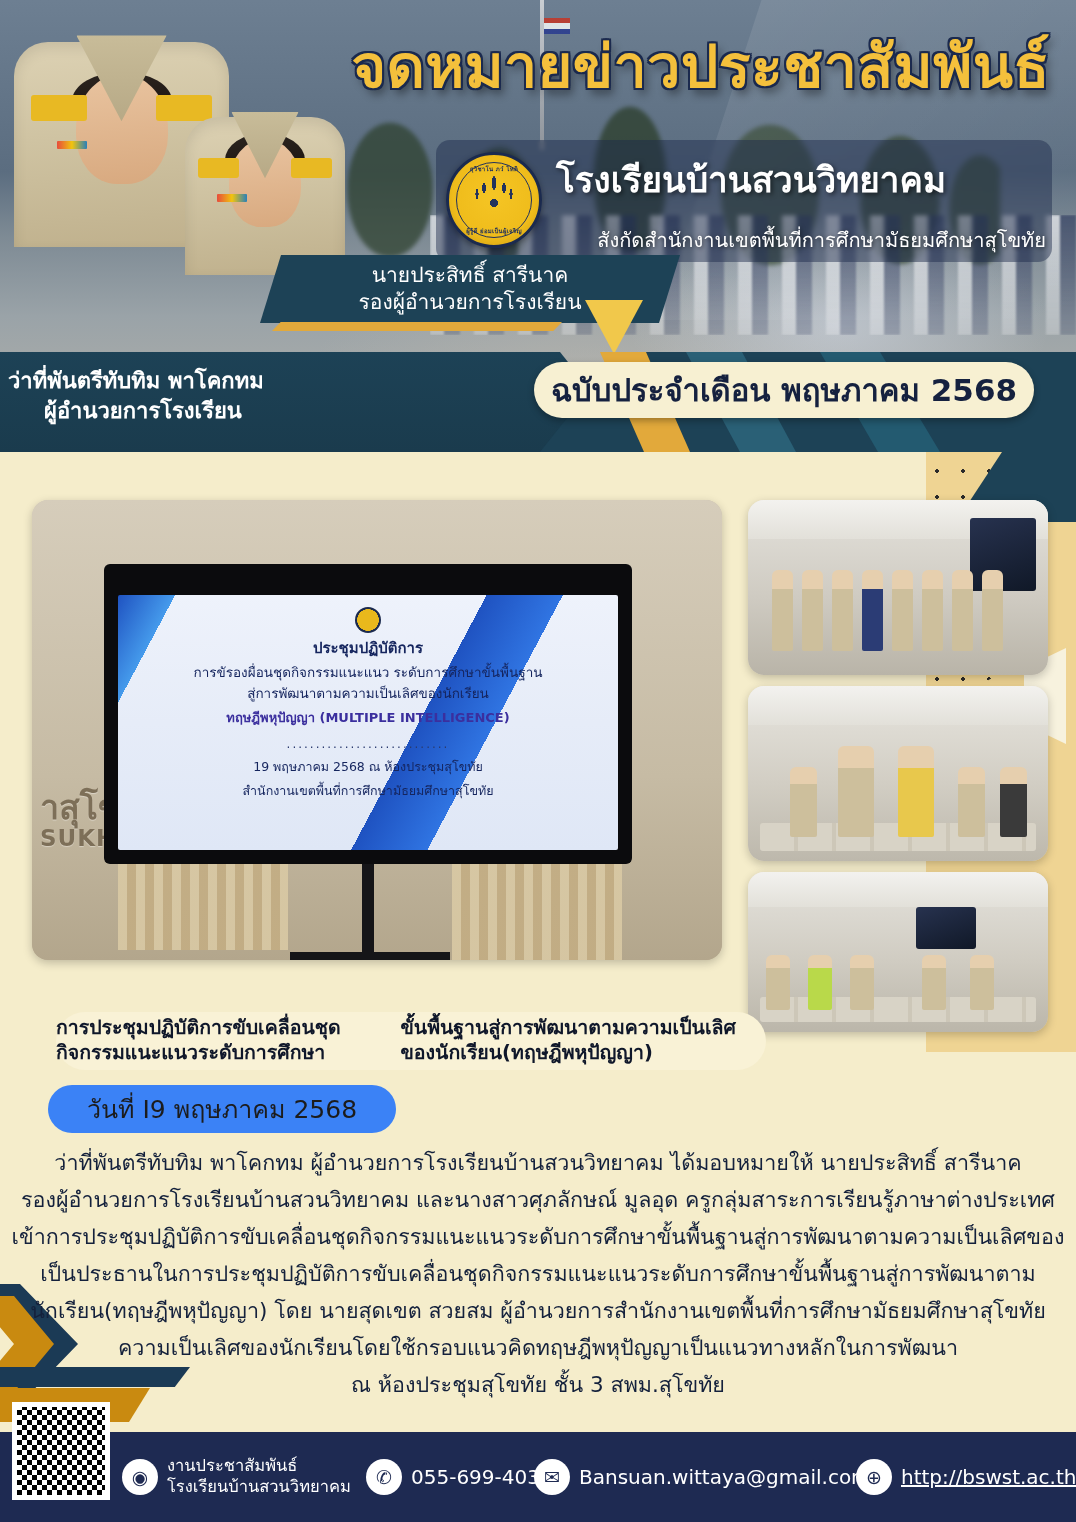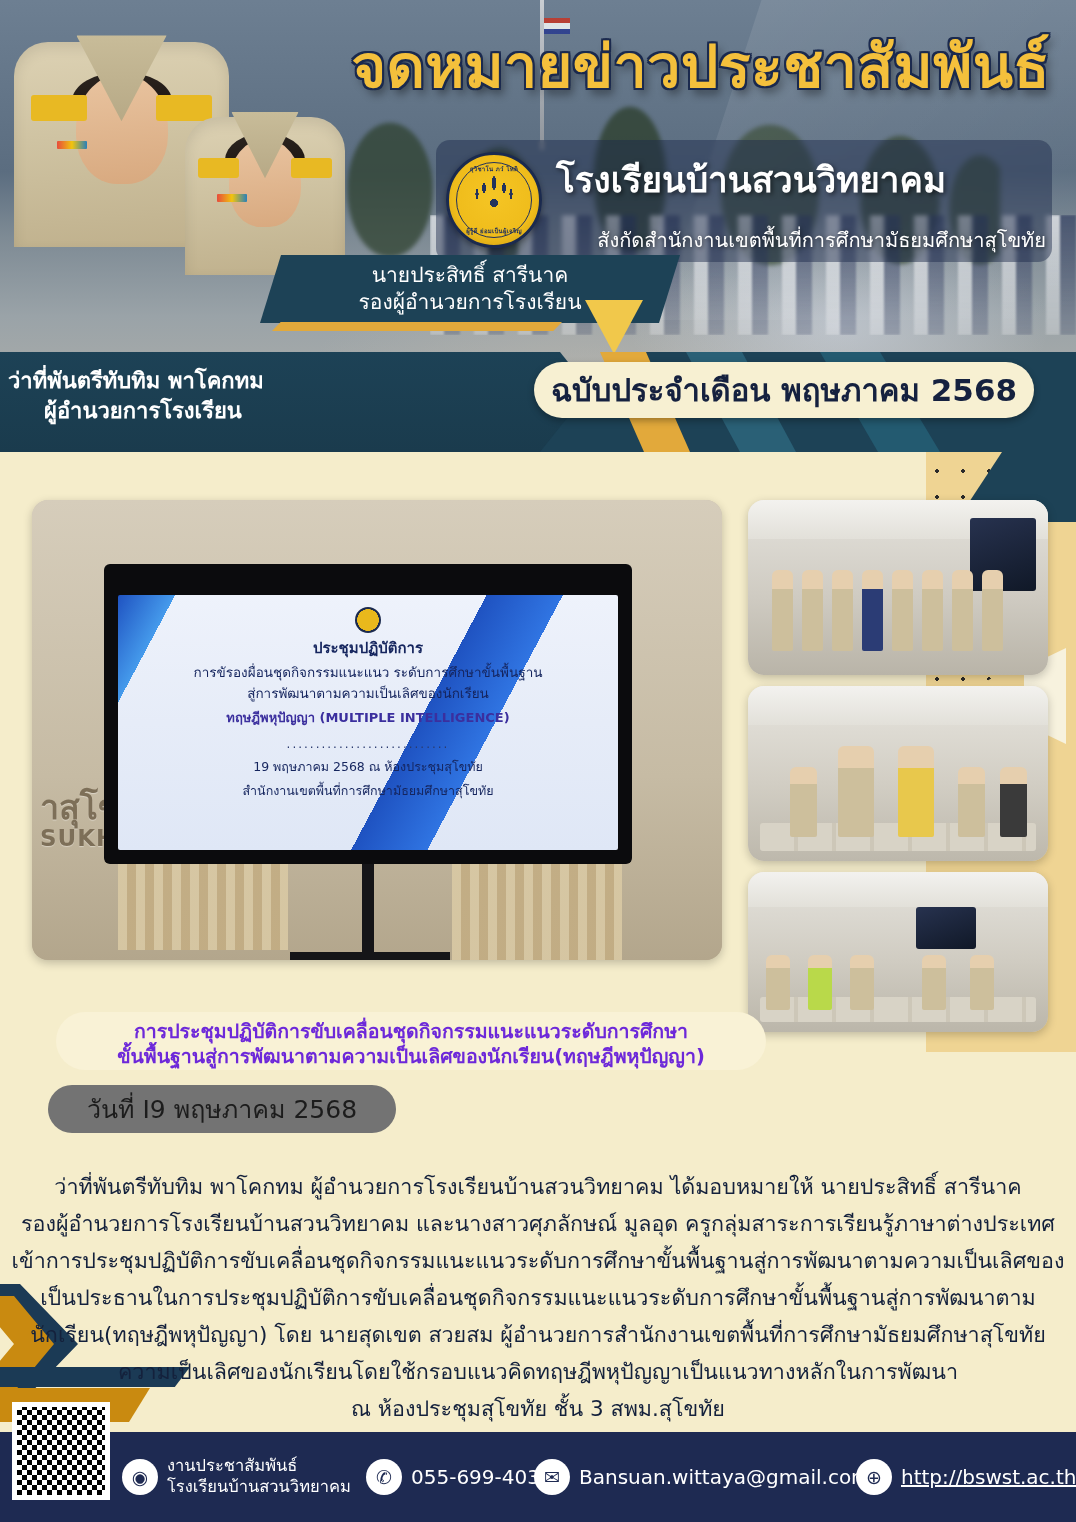--- a/index.html
+++ b/index.html
@@ -330,36 +330,36 @@
     background:linear-gradient(160deg,#27324f,#101827); border-radius:3px; }
   .r-ceiling { position:absolute; left:0; right:0; top:0; height:22%;
     background:linear-gradient(180deg,#f3f2ef,#e2e0d9); }
   .r-desk { position:absolute; left:4%; right:4%; bottom:6%; height:16%;
     background:repeating-linear-gradient(90deg,#d8d3c6 0 34px,#cdc7b8 34px 38px); border-radius:3px; }
 
   
   .caption-pill {
     position:absolute; left:56px; top:1012px; width:710px; height:58px;
     background:#F9F2D6; border-radius:29px;
-    display:flex; flex-direction:column; align-items:center; justify-content:flex-end;
-    color:#6d28d9; line-height:1.28; z-index:3;
+    display:flex; flex-direction:row; align-items:center; justify-content:flex-end;
+    color:#0f172a; line-height:1.28; z-index:3;
   }
   .caption-pill .c1 { font-size:19.5px; font-weight:bold; }
   .caption-pill .c2 { font-size:19.5px; font-weight:bold; }
 
   .date-pill {
     position:absolute; left:48px; top:1085px; width:348px; height:48px;
-    background:#737373; border-radius:24px;
+    background:#3b82f6; border-radius:24px;
     display:flex; align-items:center; justify-content:center;
     font-size:25px; color:#1c1c1c; z-index:3;
   }
 
   .body-text {
     position:absolute; left:0; top:1145px; width:1076px;
-    text-align:center; color:#14213c; z-index:3;margin-top:24px;
+    text-align:center; color:#14213c; z-index:3;
   }
   .body-text p { font-size:21.5px; line-height:1.72; white-space:nowrap; }
 
   
   .footer {
     position:absolute; left:0; bottom:0; width:1076px; height:90px;
     background:#1E2A52; display:flex; align-items:center;
   }
   .qr {
     position:absolute; left:12px; bottom:22px; width:98px; height:98px;

